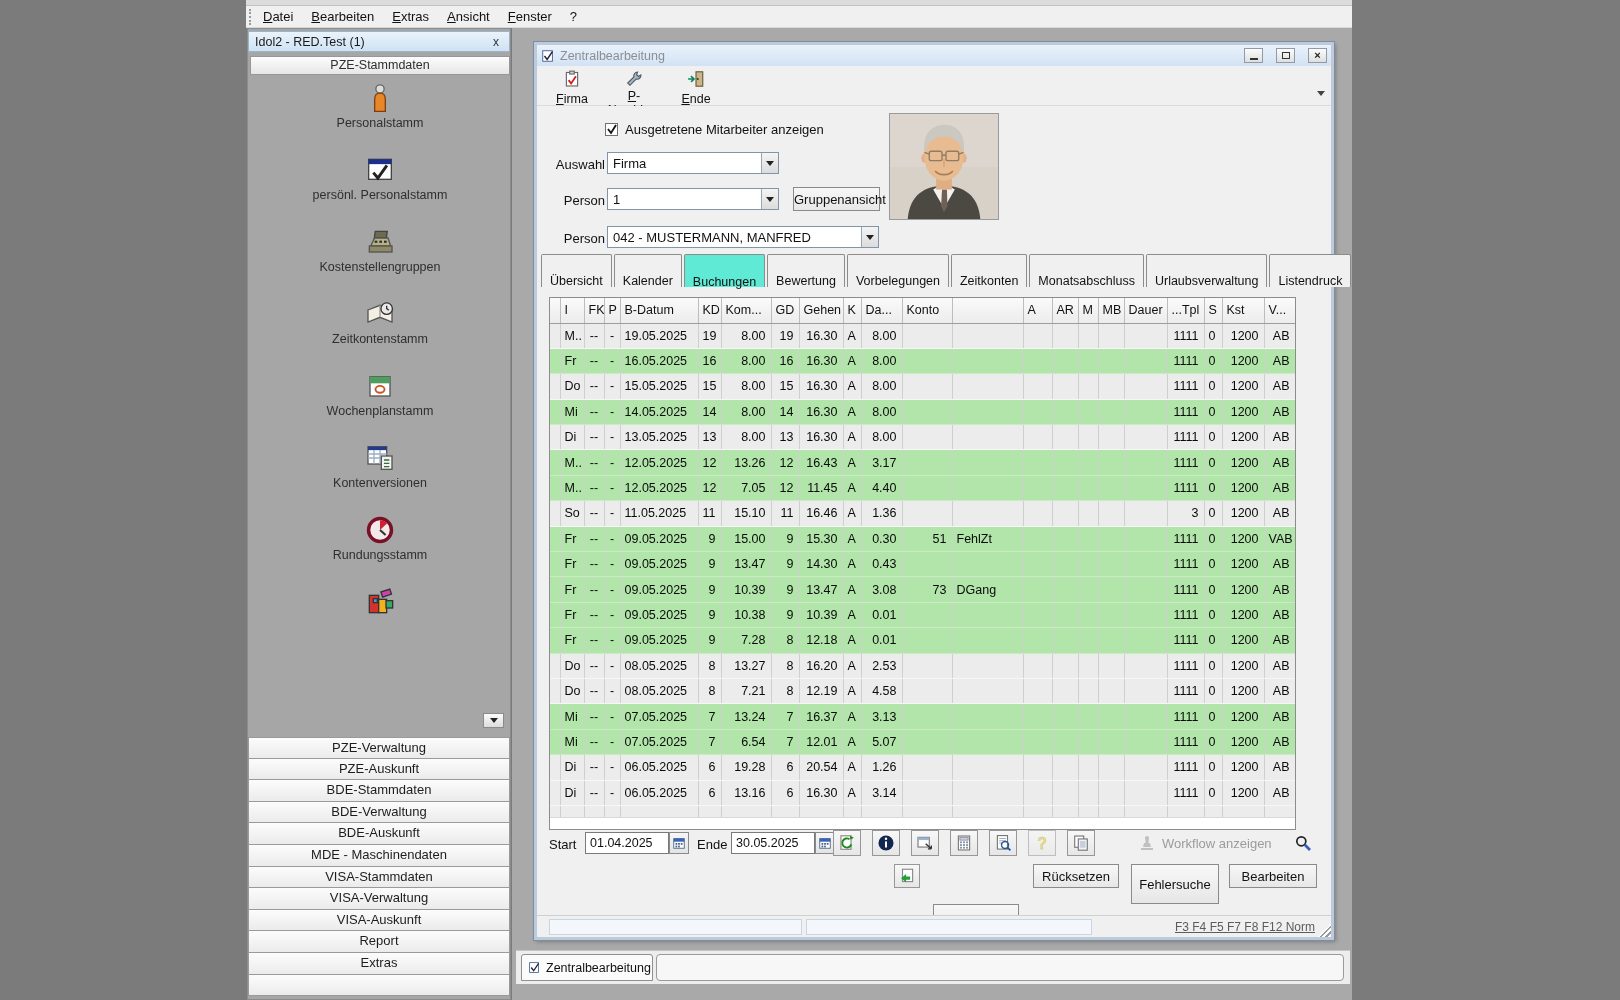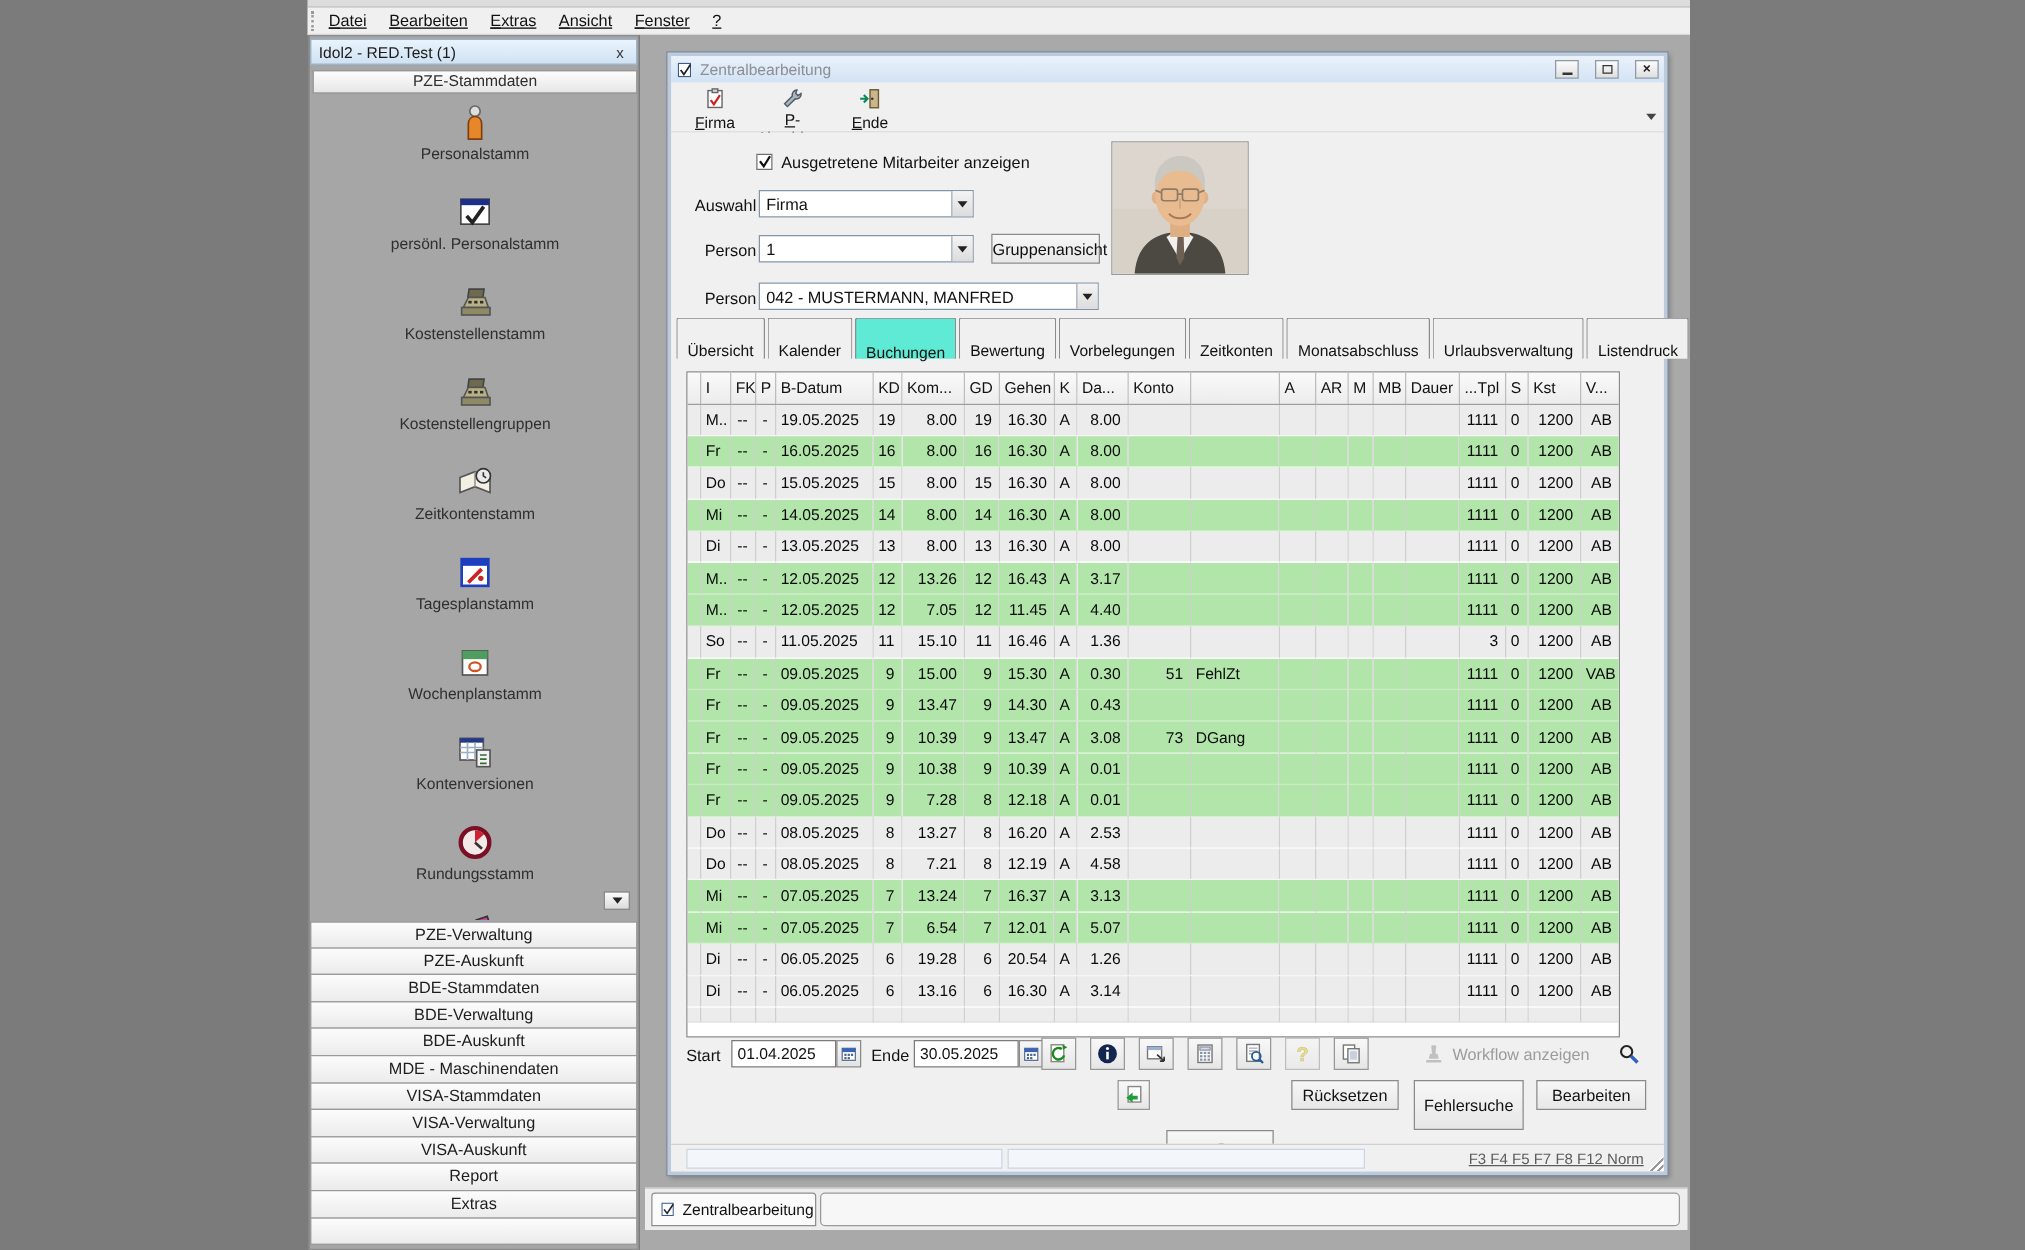--- a/index.html
+++ b/index.html
@@ -102,21 +102,21 @@
   .grip { position:absolute; right:0; bottom:0; width:13px; height:13px; background:repeating-linear-gradient(135deg,#fff 0 2px,#9a9a9a 2px 4px); clip-path:polygon(100% 0,100% 100%,0 100%); }
 </style>
 </head>
 <body>
 
 <div class="stage">
   <div class="app">
     <div class="top-strip"></div>
     <div class="menubar">
       <div class="menu-grip"></div>
-      <div id="menu-items" style="display:flex;text-decoration:underline;">
+      <div id="menu-items" style="display:flex;">
           <div class="menu-item">Datei</div>
           <div class="menu-item">Bearbeiten</div>
           <div class="menu-item">Extras</div>
           <div class="menu-item">Ansicht</div>
           <div class="menu-item">Fenster</div>
           <div class="menu-item">?</div>
         </div>
     </div>
 
     <div class="sidebar">
@@ -145,52 +145,30 @@
             <span class="sb-ico"><svg viewBox="0 0 24 24">
                 <rect x="9" y="4" width="9" height="5" fill="#6e6a4e" stroke="#444" transform="skewX(-8)"></rect>
                 <path d="M5 15l3-6h10l2 6z" fill="#b9b186" stroke="#555"></path>
                 <rect x="4" y="15" width="17" height="4.5" fill="#8f8a66" stroke="#555"></rect>
                 <g fill="#2e2e2e">
                   <rect x="8" y="11" width="2" height="1.6"></rect>
                   <rect x="11.5" y="11" width="2" height="1.6"></rect>
                   <rect x="15" y="11" width="2" height="1.6"></rect>
                 </g>
               </svg></span>
-            <div class="sb-label">Kostenstellenstamm</div>
-          </div>
-          <div class="sb-item">
-            <span class="sb-ico"><svg viewBox="0 0 24 24">
-                <rect x="9" y="4" width="9" height="5" fill="#6e6a4e" stroke="#444" transform="skewX(-8)"></rect>
-                <path d="M5 15l3-6h10l2 6z" fill="#b9b186" stroke="#555"></path>
-                <rect x="4" y="15" width="17" height="4.5" fill="#8f8a66" stroke="#555"></rect>
-                <g fill="#2e2e2e">
-                  <rect x="8" y="11" width="2" height="1.6"></rect>
-                  <rect x="11.5" y="11" width="2" height="1.6"></rect>
-                  <rect x="15" y="11" width="2" height="1.6"></rect>
-                </g>
-              </svg></span>
             <div class="sb-label">Kostenstellengruppen</div>
           </div>
           <div class="sb-item">
             <span class="sb-ico"><svg viewBox="0 0 24 24">
                 <path d="M3 9l9-3.5L21 9v9l-9-3.5L3 18z" fill="#f3efe2" stroke="#555"></path>
                 <path d="M12 5.5V14.5" stroke="#999"></path>
                 <circle cx="17" cy="8" r="4.3" fill="#e9e9e9" stroke="#333"></circle>
                 <path d="M17 5.8V8l1.7 1.2" stroke="#333" fill="none"></path>
               </svg></span>
             <div class="sb-label">Zeitkontenstamm</div>
-          </div>
-          <div class="sb-item">
-            <span class="sb-ico"><svg viewBox="0 0 24 24">
-                <rect x="4" y="4" width="16" height="16" fill="#fff" stroke="#1d3fbf" stroke-width="1.6"></rect>
-                <rect x="4" y="4" width="16" height="4" fill="#1d3fbf"></rect>
-                <path d="M8 18L16 10" stroke="#cc2222" stroke-width="2.2"></path>
-                <circle cx="15.5" cy="15.5" r="1.6" fill="#cc2222"></circle>
-              </svg></span>
-            <div class="sb-label">Tagesplanstamm</div>
           </div>
           <div class="sb-item">
             <span class="sb-ico"><svg viewBox="0 0 24 24">
                 <rect x="4.5" y="5" width="15" height="14.5" fill="#fff" stroke="#555"></rect>
                 <rect x="4.5" y="5" width="15" height="5" fill="#4f9e5f"></rect>
                 <ellipse cx="12" cy="14.5" rx="3.4" ry="2.6" fill="none" stroke="#cc5522" stroke-width="1.4"></ellipse>
               </svg></span>
             <div class="sb-label">Wochenplanstamm</div>
           </div>
           <div class="sb-item">

